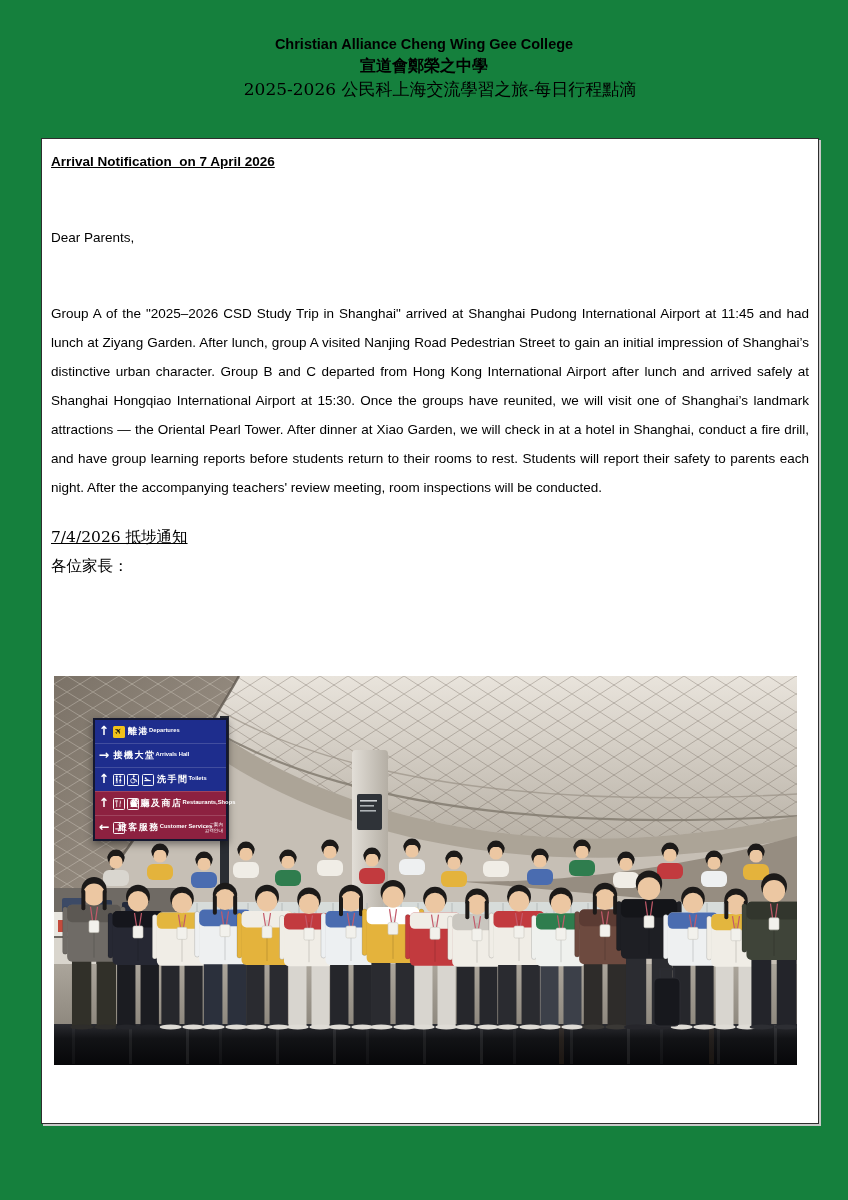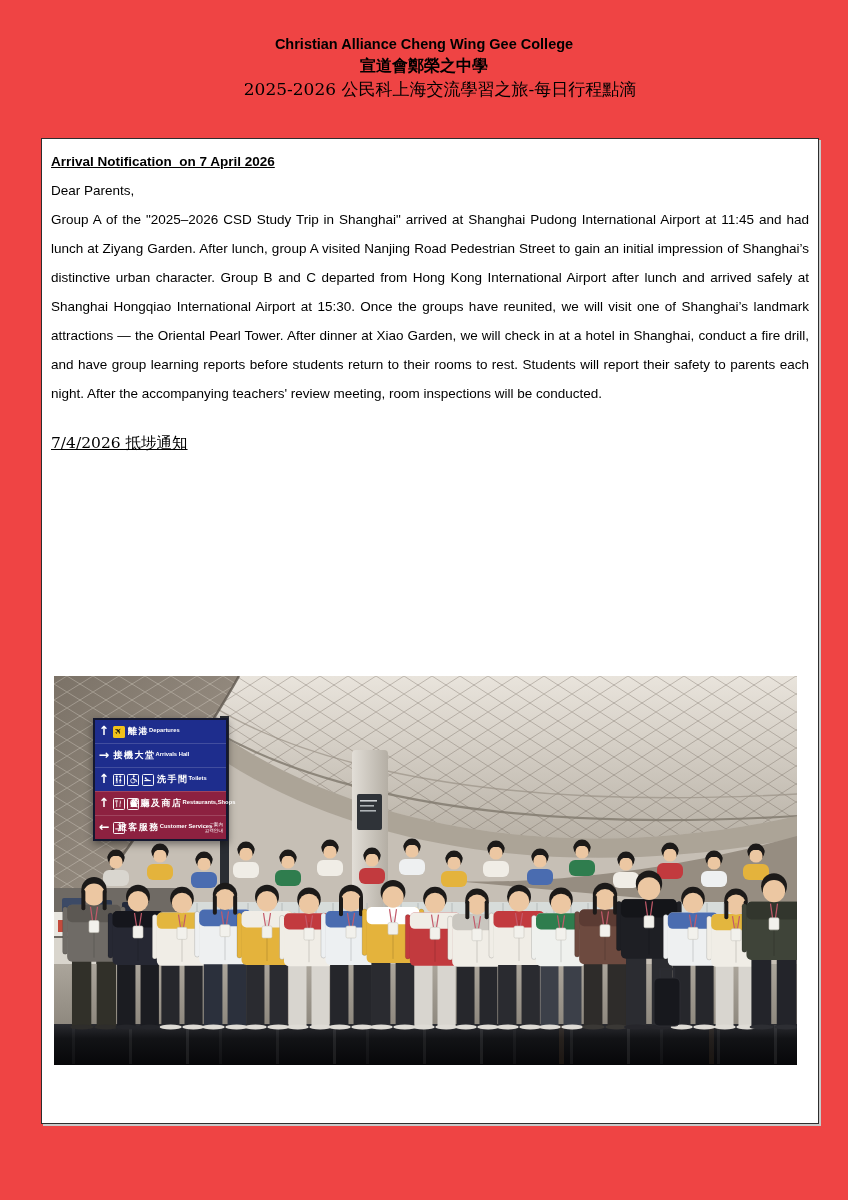--- a/index.html
+++ b/index.html
@@ -1,26 +1,26 @@
 <!DOCTYPE html>
 <html><head>
 <meta charset="utf-8">
 <style>
   html,body{margin:0;padding:0;background:#ffffff;}
-  .page{position:relative;width:848px;height:1200px;background:#ef4444;overflow:hidden;
+  .page{position:relative;width:848px;height:1200px;background:#15803d;overflow:hidden;
         font-family:"Liberation Sans",sans-serif;color:#000;}
   .doc-header{position:absolute;top:33px;left:0;width:100%;text-align:center;}
   .h-en{font-size:14.5px;font-weight:700;line-height:22px;}
   .h-zh{font-size:16px;font-weight:700;line-height:22px;font-family:"DejaVu Serif",serif;}
   .h-zh2{font-size:17px;font-weight:400;line-height:25px;font-family:"DejaVu Serif",serif;padding-left:32px;}
 
   .notice-box{position:absolute;left:41px;top:138px;width:778px;height:986px;box-sizing:border-box;
               border:1px solid #2e2e2e;box-shadow:2px 2px 0 #c9c9c9;padding:8px 9px;background:#fff;}
   .en-head{font-size:13.5px;font-weight:700;text-decoration:underline;line-height:29px;white-space:pre-wrap;}
-  .en-text{font-size:13.5px;line-height:29px;}
+  .en-text{font-size:13.5px;line-height:29px;margin-top:47px;}
   .just{text-align:justify;}
   .zh-head{margin-top:21px;font-size:15.5px;font-weight:400;text-decoration:underline;
            line-height:29px;font-family:"DejaVu Serif",serif;}
   .zh-text{font-size:15.5px;line-height:28.5px;font-family:"DejaVu Serif",serif;}
 
   .photo{position:absolute;left:12px;top:537px;width:743px;height:389px;overflow:hidden;background:#c6bfb5;}
   #photo-bg,#photo-crowd{position:absolute;left:0;top:0;width:100%;height:100%;display:block;}
   #photo-bg{z-index:1;}
   #photo-crowd{z-index:3;pointer-events:none;}
 
@@ -50,20 +50,21 @@
     <div class="h-en">Christian Alliance Cheng Wing Gee College</div>
     <div class="h-zh">宣道會鄭榮之中學</div>
     <div class="h-zh2">2025-2026 公民科上海交流學習之旅-每日行程點滴</div>
   </div>
 
   <div class="notice-box">
     <div class="en-head">Arrival Notification  on 7 April 2026</div>
     <div class="en-text">Dear Parents,</div>
     <div class="en-text just">Group A of the "2025–2026 CSD Study Trip in Shanghai" arrived at Shanghai Pudong International Airport at 11:45 and had lunch at Ziyang Garden. After lunch, group A visited Nanjing Road Pedestrian Street to gain an initial impression of Shanghai’s distinctive urban character. Group B and C departed from Hong Kong International Airport after lunch and arrived safely at Shanghai Hongqiao International Airport at 15:30. Once the groups have reunited, we will visit one of Shanghai’s landmark attractions — the Oriental Pearl Tower. After dinner at Xiao Garden, we will check in at a hotel in Shanghai, conduct a fire drill, and have group learning reports before students return to their rooms to rest. Students will report their safety to parents each night. After the accompanying teachers' review meeting, room inspections will be conducted.</div>
     <div class="zh-head">7/4/2026 抵埗通知</div>
+    <div class="zh-text">各位家長：</div>
 
     <div class="photo">
 
       <svg id="photo-bg" viewBox="0 0 743 389" preserveAspectRatio="none">
         <defs>
           <linearGradient id="gV" x1="0" y1="0" x2="0" y2="1">
             <stop offset="0" stop-color="#e9e4dc"></stop>
               <stop offset="1" stop-color="#b9b2a7"></stop>
           </linearGradient>
           <linearGradient id="gL" x1="0" y1="0" x2="1" y2="1">

